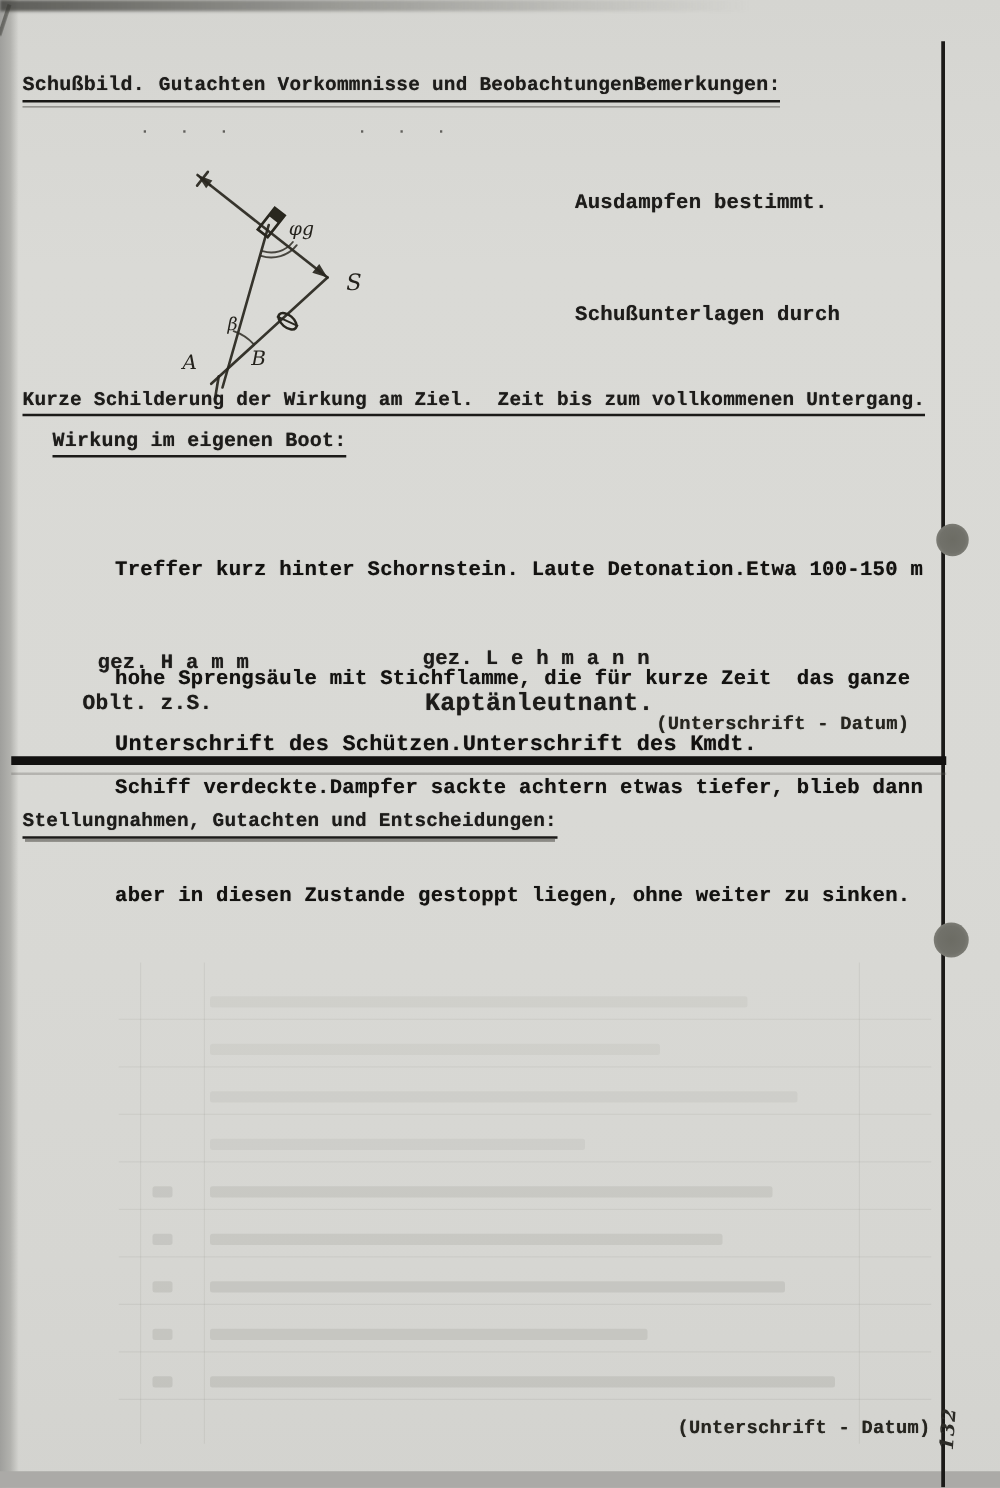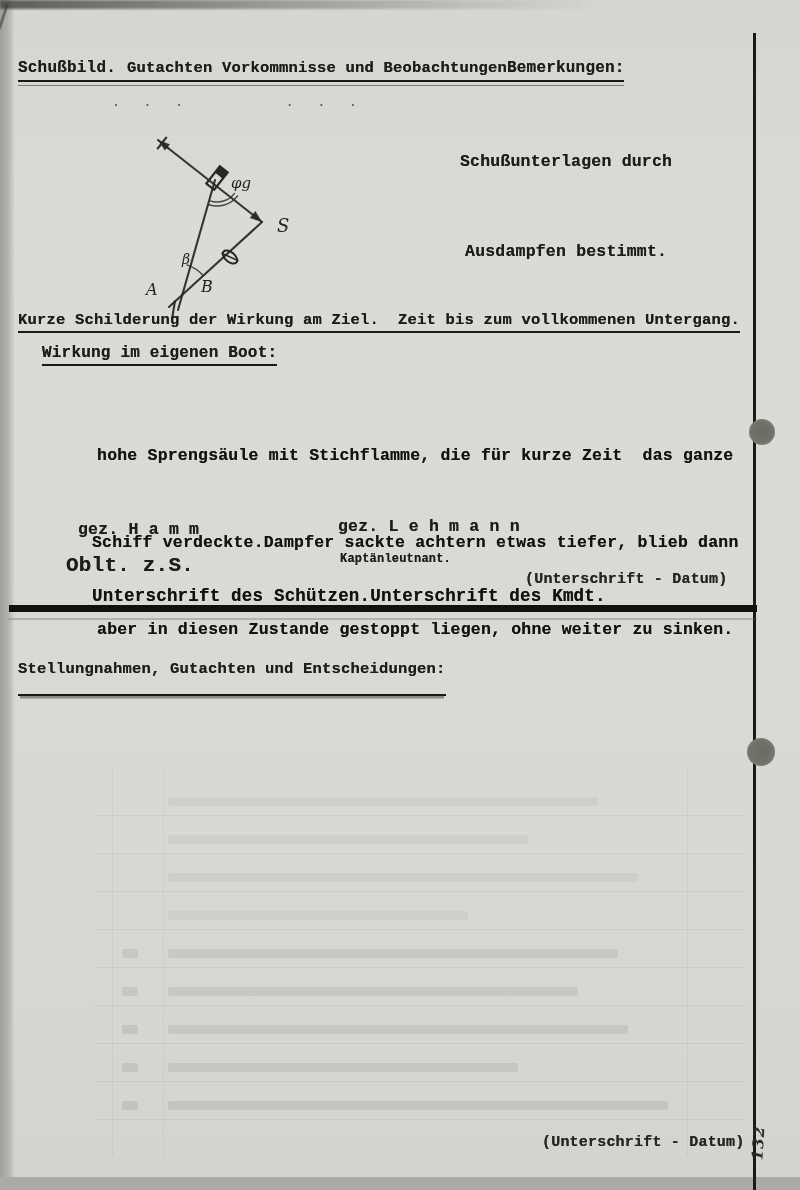--- a/index.html
+++ b/index.html
@@ -1,36 +1,36 @@
 <!DOCTYPE html>
 <html><head>
 <meta charset="utf-8">
 <style>
   html,body{margin:0;padding:0;background:#a3a3a0;}
   .page{
     position:relative;width:800px;height:1190px;overflow:hidden;
     background:linear-gradient(180deg,#d5d5d1 0%,#dadad6 18%,#d9d9d5 55%,#d6d6d2 85%,#d3d3cf 100%);
-    font-family:"Liberation Mono","DejaVu Sans Mono",monospace;color:#1d1c1a;text-align:center;
+    font-family:"Liberation Mono","DejaVu Sans Mono",monospace;color:#1d1c1a;
   }
   .tw{position:absolute;font-weight:bold;white-space:pre;letter-spacing:.2px;
       text-shadow:0 0 .6px rgba(30,28,25,.75);}
   .light{font-weight:bold;color:#26251f;}
   .edge-left{position:absolute;left:0;top:0;width:15px;height:1190px;
       background:linear-gradient(90deg,#9f9f9c 0%,#b2b2ae 55%,rgba(178,178,174,0) 100%);}
   .edge-bottom{position:absolute;left:0;top:1177px;width:800px;height:13px;background:#abaaa7;}
   .top-smudge{position:absolute;left:0;top:0;width:600px;height:9px;filter:blur(1.2px);
       background:linear-gradient(90deg,rgba(62,62,58,.8),rgba(95,95,90,.5) 45%,rgba(120,120,115,.2) 80%,rgba(120,120,115,0));}
   .scratch{position:absolute;left:2px;top:3px;width:3px;height:26px;background:rgba(55,55,50,.55);
       transform:rotate(18deg);filter:blur(.4px);}
   .vrule{position:absolute;left:753px;top:33px;width:3px;height:1157px;background:#1b1a18;}
   .h-underline{position:absolute;left:18px;top:80px;width:606px;height:3px;
       border-top:2.5px solid #181715;border-bottom:1px solid rgba(70,68,64,.6);}
   .sec-underline{border-bottom:2.5px solid #1b1a18;padding-bottom:2px;}
-  .sec-underline2{border-bottom:2.5px solid #1b1a18;padding-bottom:16px;
-      box-shadow:0 4.5px 0 -2px rgba(75,73,68,.55);margin-top:12px;}
+  .sec-underline2{border-bottom:2.5px solid #1b1a18;padding-bottom:3px;
+      box-shadow:0 4.5px 0 -2px rgba(75,73,68,.55);}
   .bar{position:absolute;left:9px;top:605px;width:748px;height:7px;background:#121110;}
   .bar-shadow{position:absolute;left:9px;top:618px;width:748px;height:2px;background:rgba(95,93,88,.3);}
   .hole{position:absolute;border-radius:50%;z-index:5;
       background:radial-gradient(circle,#6c6c64 0%,#71716a 55%,#82827b 80%,rgba(130,130,122,0) 100%);}
   .hole.top{left:749px;top:419px;width:26px;height:26px;}
   .hole.bottom{left:747px;top:738px;width:28px;height:28px;}
   .dots{position:absolute;left:112px;top:98px;font-size:13px;letter-spacing:8px;
       color:rgba(45,44,40,.7);font-weight:bold;white-space:pre;}
   .diagram{position:absolute;left:118px;top:114px;}
   .diagram .stroke{stroke:#29271f;stroke-width:2.1;fill:none;stroke-linecap:round;opacity:.93;}
@@ -54,22 +54,22 @@
   <div class="top-smudge"></div>
   <div class="scratch"></div>
   <div class="vrule"></div>
 
   <div class="tw" style="left:18px;top:59px;font-size:16px;">Schußbild.</div>
   <div class="tw" style="left:127px;top:59px;font-size:15.5px;">Gutachten Vorkommnisse und Beobachtungen.</div>
   <div class="tw" style="left:507px;top:59px;font-size:16px;">Bemerkungen:</div>
   <div class="h-underline"></div>
 
   <div class="tw" style="left:460px;top:87px;font-size:16.5px;line-height:30px;">
+    <div>Ausdampfen bestimmt.</div>
     <div>Schußunterlagen durch</div>
-    <div>Ausdampfen bestimmt.</div>
   </div>
 
   <div class="dots">· · ·      · · ·</div>
 
   <svg class="diagram" width="200" height="212" viewBox="0 0 200 212">
 
     <line class="stroke" x1="50" y1="34" x2="144" y2="108"></line>
 
     <line class="stroke" x1="50" y1="34" x2="40" y2="26"></line>
     <polygon class="fillink" points="40,26 46.9,36.5 51.9,30.3"></polygon>
@@ -102,29 +102,30 @@
     <text x="28" y="181" font-size="16">A</text>
     <text x="83" y="178" font-size="16">B</text>
 
     <line class="stroke" x1="57" y1="187" x2="54" y2="205"></line>
   </svg>
 
   <div class="tw sec-underline" style="left:18px;top:311px;font-size:15.5px;">Kurze Schilderung der Wirkung am Ziel.  Zeit bis zum vollkommenen Untergang.</div>
   <div class="tw sec-underline" style="left:18px;top:344px;font-size:16px;margin-left:24px;">Wirkung im eigenen Boot:</div>
 
   <div class="tw" style="left:92px;top:383px;font-size:16.5px;line-height:29px;color:#131210;">
+    <div>Treffer kurz hinter Schornstein. Laute Detonation.Etwa 100-150 m</div>
     <div>hohe Sprengsäule mit Stichflamme, die für kurze Zeit  das ganze</div>
     <div>Schiff verdeckte.Dampfer sackte achtern etwas tiefer, blieb dann</div>
     <div>aber in diesen Zustande gestoppt liegen, ohne weiter zu sinken.</div>
   </div>
 
   <div class="tw" style="left:78px;top:520px;font-size:16.5px;">gez. H a m m</div>
   <div class="tw" style="left:338px;top:517px;font-size:16.5px;">gez. L e h m a n n</div>
-  <div class="tw" style="left:66px;top:554px;font-size:21px;">Oblt. z.S.</div>
-  <div class="tw" style="left:340px;top:552px;font-size:12px;">Kaptänleutnant.</div>
+  <div class="tw" style="left:66px;top:554px;font-size:17px;">Oblt. z.S.</div>
+  <div class="tw" style="left:340px;top:552px;font-size:20px;">Kaptänleutnant.</div>
   <div class="tw light" style="left:525px;top:571px;font-size:15px;">(Unterschrift - Datum)</div>
   <div class="tw" style="left:55px;top:586px;font-size:17.5px;color:#121110;margin-left:37px;">Unterschrift des Schützen.Unterschrift des Kmdt.</div>
 
   <div class="bar"></div>
   <div class="bar-shadow"></div>
 
   <div class="tw sec-underline2" style="left:18px;top:648px;font-size:15.5px;">Stellungnahmen, Gutachten und Entscheidungen:</div>
 
   <div>
     <div class="ghostv" style="left:112px;top:770px;height:385px;"></div>

